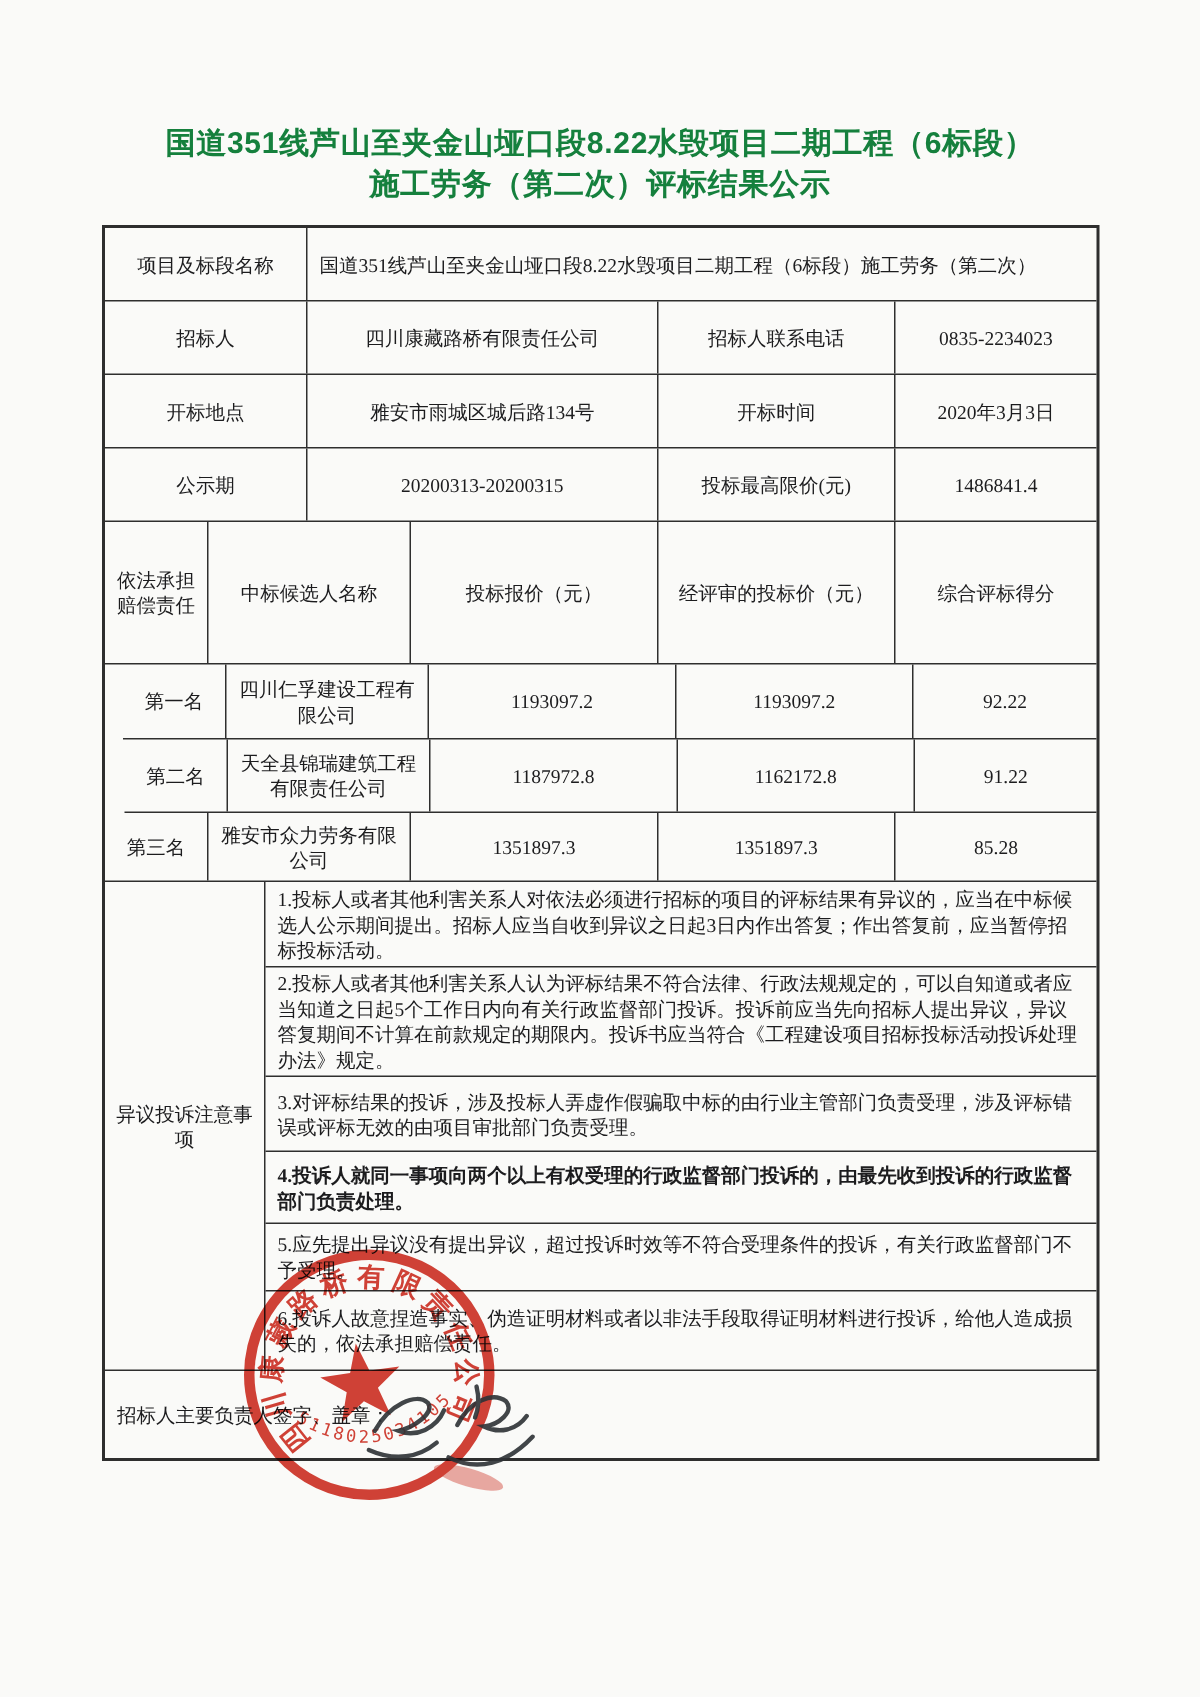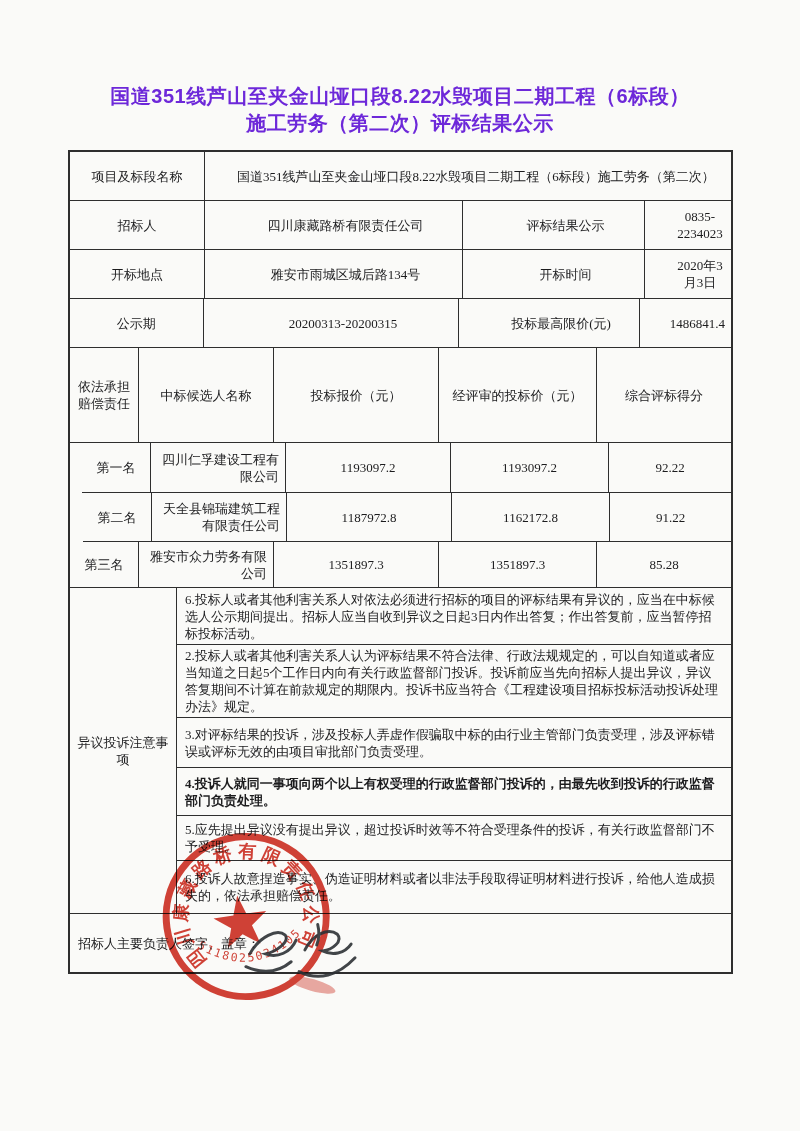--- a/index.html
+++ b/index.html
@@ -15,50 +15,50 @@
     background:var(--paper);
     overflow:hidden;
     font-family:"Liberation Serif","DejaVu Serif",serif;
     color:var(--ink);
   }
   .doc-title{
     position:absolute;top:83px;left:0;width:100%;
     text-align:center;
     font-family:"Liberation Sans","DejaVu Sans",sans-serif;
     font-weight:700;font-size:20px;line-height:27px;
-    color:#6d28d9;letter-spacing:.5px;
+    color:#15803d;letter-spacing:.5px;
   }
   .tbl{
     position:absolute;left:68px;top:150px;width:665px;
     box-sizing:border-box;
     border:2px solid var(--bd);
   }
   .row{display:flex;border-bottom:1px solid var(--bd);}
   .row.last{border-bottom:none;}
   .cell{
     box-sizing:border-box;
     border-right:1px solid var(--bd);
     display:flex;align-items:center;justify-content:center;
     text-align:center;
     padding:2px 6px;
     font-size:13px;line-height:17px;
   }
   .cell.end{border-right:none;}
   .cell.left{justify-content:flex-start;text-align:center;}
   
-  .r-info{height:48px;gap:24px;}
+  .r-info{height:48px;}
   .c-label{width:135px;}
   .c-val{width:234px;}
   .c-label2{width:158px;}
   .c-val2{flex:1;}
   .c-span{flex:1;padding-left:8px;}
   
   .r-head{height:94px;}
   .c-rank{width:69px;}
-  .c-name{width:135px;text-align:right;}
+  .c-name{width:135px;}
   .c-bid{width:165px;}
   .c-eval{width:158px;}
   .c-score{flex:1;}
   .r-cand1{height:49px;margin-left:12px;}
   .r-cand2{height:48px;margin-left:13px;}
   .r-cand3{height:45px;}
   
   .obj-label{width:107px;}
   .obj-body{flex:1;display:flex;flex-direction:column;}
   .para{
@@ -100,21 +100,21 @@
   <div class="tbl">
 
     <div class="row r-info">
       <div class="cell c-label">项目及标段名称</div>
       <div class="cell c-span end left">国道351线芦山至夹金山垭口段8.22水毁项目二期工程（6标段）施工劳务（第二次）</div>
     </div>
 
     <div class="row r-info">
       <div class="cell c-label">招标人</div>
       <div class="cell c-val">四川康藏路桥有限责任公司</div>
-      <div class="cell c-label2">评标结果公示</div>
+      <div class="cell c-label2">招标人联系电话</div>
       <div class="cell c-val2 end">0835-2234023</div>
     </div>
 
     <div class="row r-info">
       <div class="cell c-label">开标地点</div>
       <div class="cell c-val">雅安市雨城区城后路134号</div>
       <div class="cell c-label2">开标时间</div>
       <div class="cell c-val2 end">2020年3月3日</div>
     </div>
 
@@ -152,21 +152,21 @@
       <div class="cell c-name">雅安市众力劳务有限公司</div>
       <div class="cell c-bid">1351897.3</div>
       <div class="cell c-eval">1351897.3</div>
       <div class="cell c-score end">85.28</div>
     </div>
 
     <div class="row">
       <div class="cell obj-label">异议投诉注意事项</div>
       <div class="obj-body cell end" style="padding:0;align-items:stretch;">
         <div class="para p1">
-            <span>6.投标人或者其他利害关系人对依法必须进行招标的项目的评标结果有异议的，应当在中标候选人公示期间提出。招标人应当自收到异议之日起3日内作出答复；作出答复前，应当暂停招标投标活动。</span>
+            <span>1.投标人或者其他利害关系人对依法必须进行招标的项目的评标结果有异议的，应当在中标候选人公示期间提出。招标人应当自收到异议之日起3日内作出答复；作出答复前，应当暂停招标投标活动。</span>
           </div>
         <div class="para p2">
             <span>2.投标人或者其他利害关系人认为评标结果不符合法律、行政法规规定的，可以自知道或者应当知道之日起5个工作日内向有关行政监督部门投诉。投诉前应当先向招标人提出异议，异议答复期间不计算在前款规定的期限内。投诉书应当符合《工程建设项目招标投标活动投诉处理办法》规定。</span>
           </div>
         <div class="para p3">
             <span>3.对评标结果的投诉，涉及投标人弄虚作假骗取中标的由行业主管部门负责受理，涉及评标错误或评标无效的由项目审批部门负责受理。</span>
           </div>
         <div class="para p4">
             <span>4.投诉人就同一事项向两个以上有权受理的行政监督部门投诉的，由最先收到投诉的行政监督部门负责处理。</span>
           </div>

